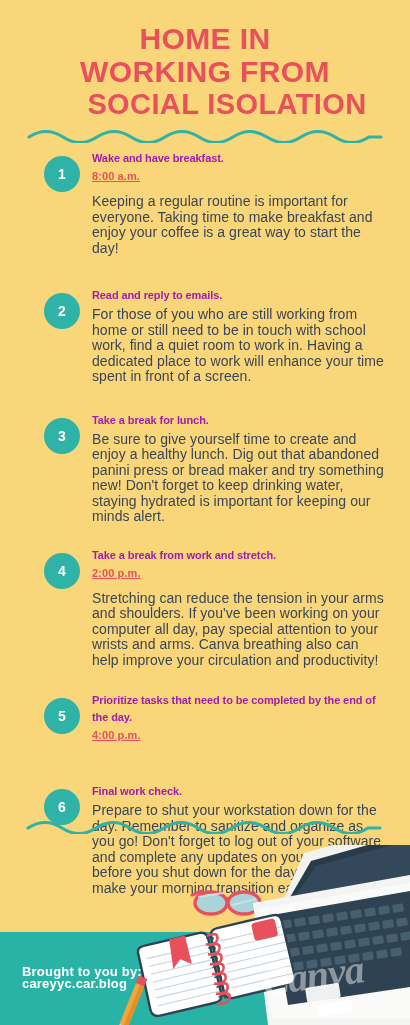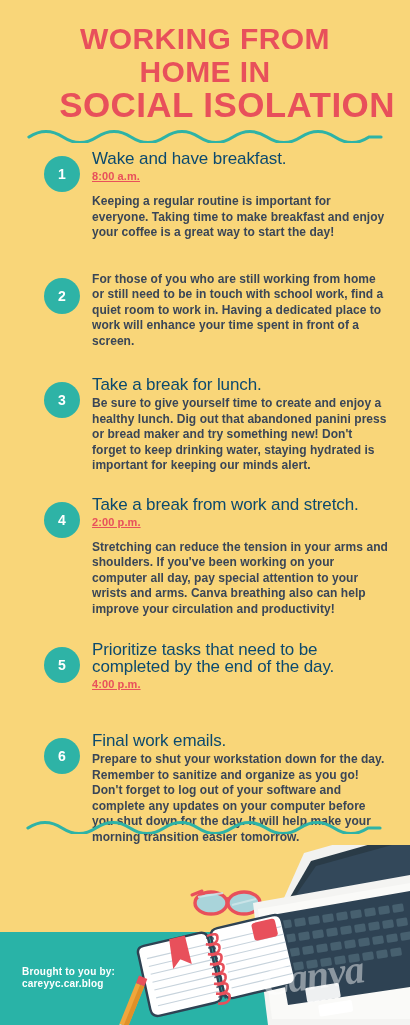--- a/index.html
+++ b/index.html
@@ -15,76 +15,75 @@
   .title-block{padding-top:22px;text-align:center;}
   .title-line{
     color:#E8505B;
     font-weight:bold;
     font-size:30px;
     line-height:33px;
     letter-spacing:0.4px;
     text-transform:uppercase;
     white-space:nowrap;
   }
-  .title-line.l3{font-size:35px;padding-left:44px;}
+  .title-line.l3{font-size:29px;padding-left:44px;}
 
   .wave-top{display:block;margin:6px auto 0 auto;}
   .wave-bot{display:block;margin:0 auto;position:absolute;left:26px;top:818px;}
 
   
   .steps{position:absolute;top:150px;left:0;width:410px;}
   .step{position:relative;padding-left:92px;padding-right:22px;}
   .badge{
     position:absolute;left:44px;top:6px;
     width:36px;height:36px;border-radius:50%;
     background:#2EB3A6;
     color:#FFFFFF;
     font-size:14px;font-weight:bold;
     display:flex;align-items:center;justify-content:center;
     box-sizing:border-box;
   }
   .step-head{
-    color:#0c4a6e;
-    font-size:17px;
-    font-weight:normal;
+    color:#a21caf;
+    font-size:11px;
+    font-weight:bold;
     line-height:17px;
     letter-spacing:-0.1px;
     margin:0 0 3px 0;
   }
   .step-time{
     color:#E8505B;
     font-size:11px;
     font-weight:bold;
     margin:0 0 12px 0;
     letter-spacing:0.1px;
     text-decoration:underline;
   }
   .step-body{
     color:#3A4657;
-    font-size:12px;
+    font-size:14px;
     line-height:15.5px;
     margin:0;
     letter-spacing:0.05px;
-    font-weight:bold;
   }
   .gap-1{height:31px;}
   .gap-2{height:27px;}
   .gap-3{height:22px;}
   .gap-4{height:24px;}
   .gap-5{height:30px;}
 
   
   .footer-band{
     position:absolute;left:0;top:932px;width:410px;height:93px;
     background:#29B3A7;
   }
   .footer-text{
     position:absolute;left:22px;top:966px;
     color:#FFFFFF;
-    font-size:10px;
+    font-size:13px;
     font-weight:bold;
     line-height:12px;
     letter-spacing:0.2px;
   }
 
   
   .illus{position:absolute;left:0;top:845px;width:410px;height:180px;pointer-events:none;}
   .watermark{
     position:absolute; left:262px; top:952px;
     font-family:"Liberation Serif", serif;
@@ -94,41 +93,42 @@
     letter-spacing:-1px;
     pointer-events:none;
   }
 </style>
 </head>
 <body>
 
 <div id="page">
 
   <div class="title-block">
+    <div class="title-line">HOME IN</div>
     <div class="title-line">WORKING FROM</div>
-    <div class="title-line">HOME IN</div>
     <div class="title-line l3">SOCIAL ISOLATION</div>
   </div>
 
   <svg class="wave-top" width="356" height="16" viewBox="0 0 356 16">
     <path d="M2,10 Q19,-1 36,10 T70,10 T104,10 T138,10 T172,10 T206,10 T240,10 T274,10 T308,10 T342,10 L354,10" fill="none" stroke="#2EB3A6" stroke-width="3.2" stroke-linecap="round"></path>
   </svg>
 
   <div class="steps">
 
     <div class="step">
       <div class="badge">1</div>
       <p class="step-head">Wake and have breakfast.</p>
       <p class="step-time">8:00 a.m.</p>
       <p class="step-body">Keeping a regular routine is important for everyone. Taking time to make breakfast and enjoy your coffee is a great way to start the day!</p>
     </div>
     <div class="gap-1"></div>
 
     <div class="step">
       <div class="badge">2</div>
+      <p class="step-head">Read and reply to emails.</p>
       <p class="step-body">For those of you who are still working from home or still need to be in touch with school work, find a quiet room to work in. Having a dedicated place to work will enhance your time spent in front of a screen.</p>
     </div>
     <div class="gap-2"></div>
 
     <div class="step">
       <div class="badge">3</div>
       <p class="step-head">Take a break for lunch.</p>
       <p class="step-body">Be sure to give yourself time to create and enjoy a healthy lunch. Dig out that abandoned panini press or bread maker and try something new!  Don't forget to keep drinking water, staying hydrated is important for keeping our minds alert.</p>
     </div>
     <div class="gap-3"></div>
@@ -143,21 +143,21 @@
 
     <div class="step">
       <div class="badge">5</div>
       <p class="step-head">Prioritize tasks that need to be completed by the end of the day.</p>
       <p class="step-time">4:00 p.m.</p>
     </div>
     <div class="gap-5"></div>
 
     <div class="step">
       <div class="badge">6</div>
-      <p class="step-head">Final work emails.</p>
+      <p class="step-head">Final work check.</p>
       <p class="step-body">Prepare to shut your workstation down for the day. Remember to sanitize and organize as you go! Don't forget to log out of your software and complete any updates on your computer before you shut down for the day. It will help make your morning transition easier tomorrow.</p>
     </div>
 
   </div>
 
   <svg class="wave-bot" width="356" height="16" viewBox="0 0 356 16">
     <path d="M2,10 Q19,-1 36,10 T70,10 T104,10 T138,10 T172,10 T206,10 T240,10 T274,10 T308,10 T342,10 L354,10" fill="none" stroke="#2EB3A6" stroke-width="3.2" stroke-linecap="round"></path>
   </svg>
 
   <div class="footer-band"></div>

